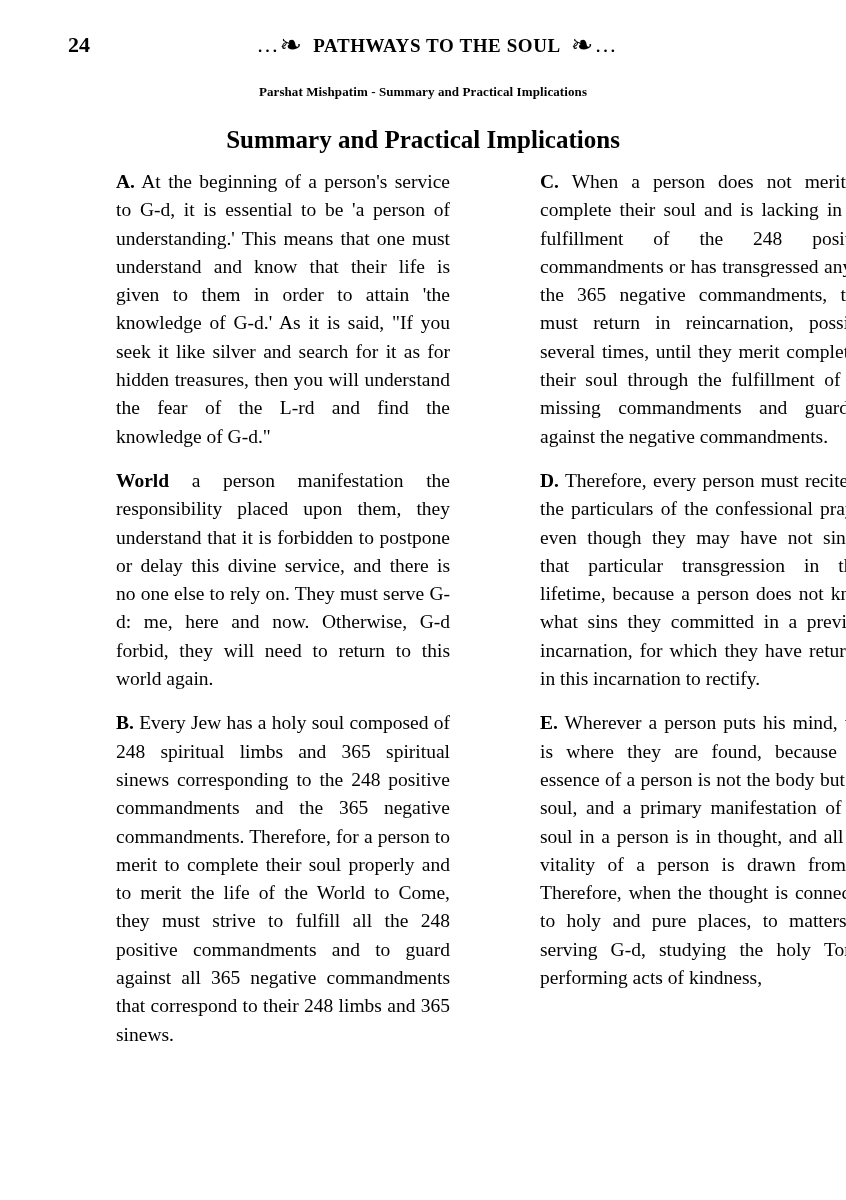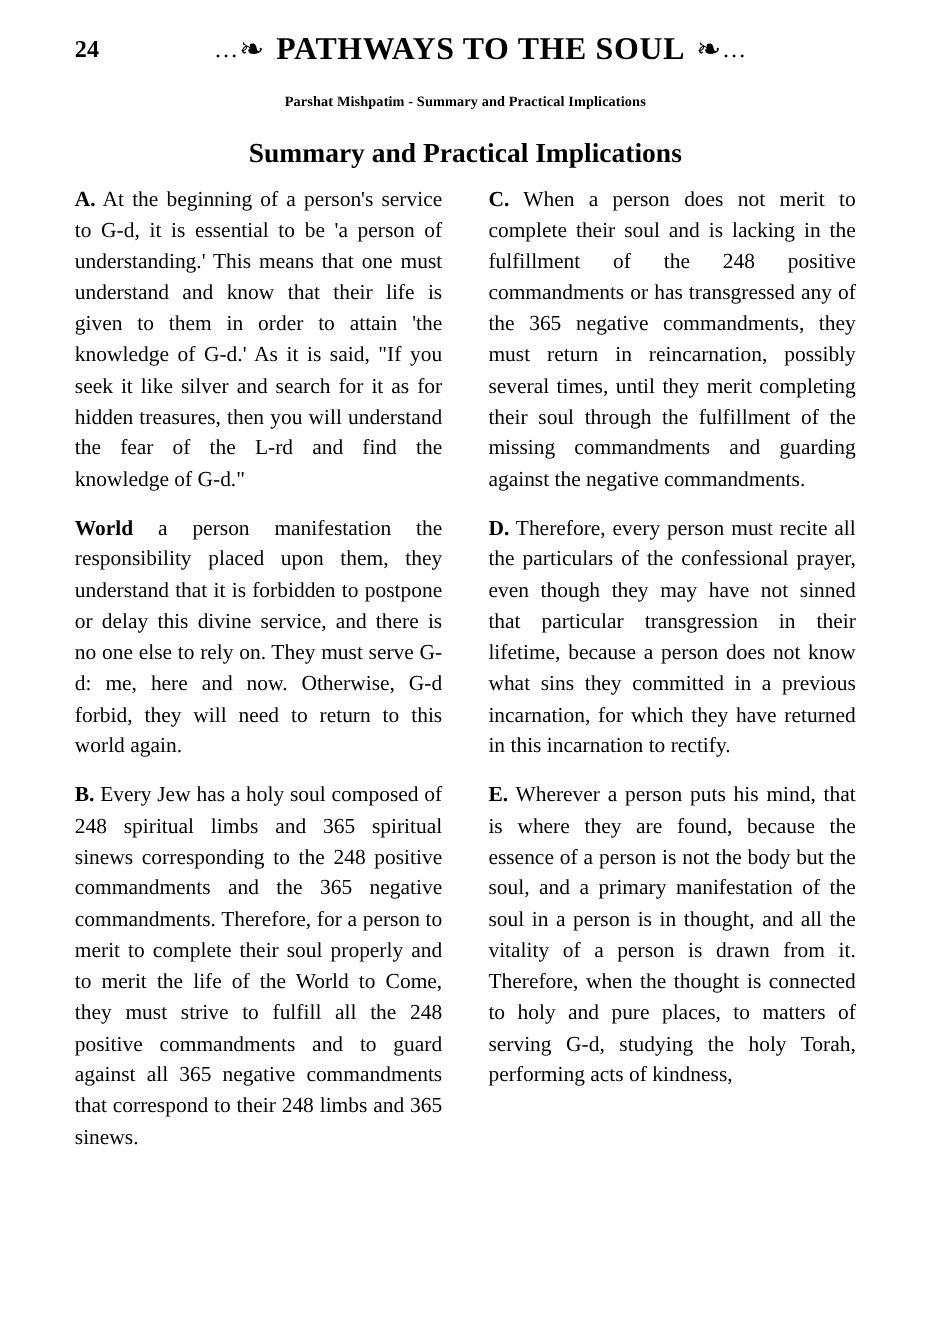--- a/index.html
+++ b/index.html
@@ -51,21 +51,21 @@
     line-height: 1;
     color: #000;
     white-space: nowrap;
   }
   .orn .swirl {
     font-size: 27px;
     display: inline-block;
     vertical-align: -2px;
   }
   .runhead-title {
-    font-size: 29px;
+    font-size: 19px;
     font-weight: bold;
     letter-spacing: 0.6px;
     white-space: nowrap;
     line-height: 1;
   }
   .subhead {
     text-align: center;
     font-size: 13px;
     font-weight: bold;
     margin-top: 12px;
@@ -80,20 +80,21 @@
   }
   
   .columns {
     display: flex;
     gap: 42px;
     margin-top: 4px;
   }
   .col {
     width: 334px;
     flex: 0 0 334px;
+    margin-left: 48px;
   }
   p.para {
     margin: 0 0 16px 0;
     font-size: 19.5px;
     line-height: 28.3px;
     text-align: justify;
     text-justify: inter-word;
     hyphens: none;
   }
   p.para:last-child {

